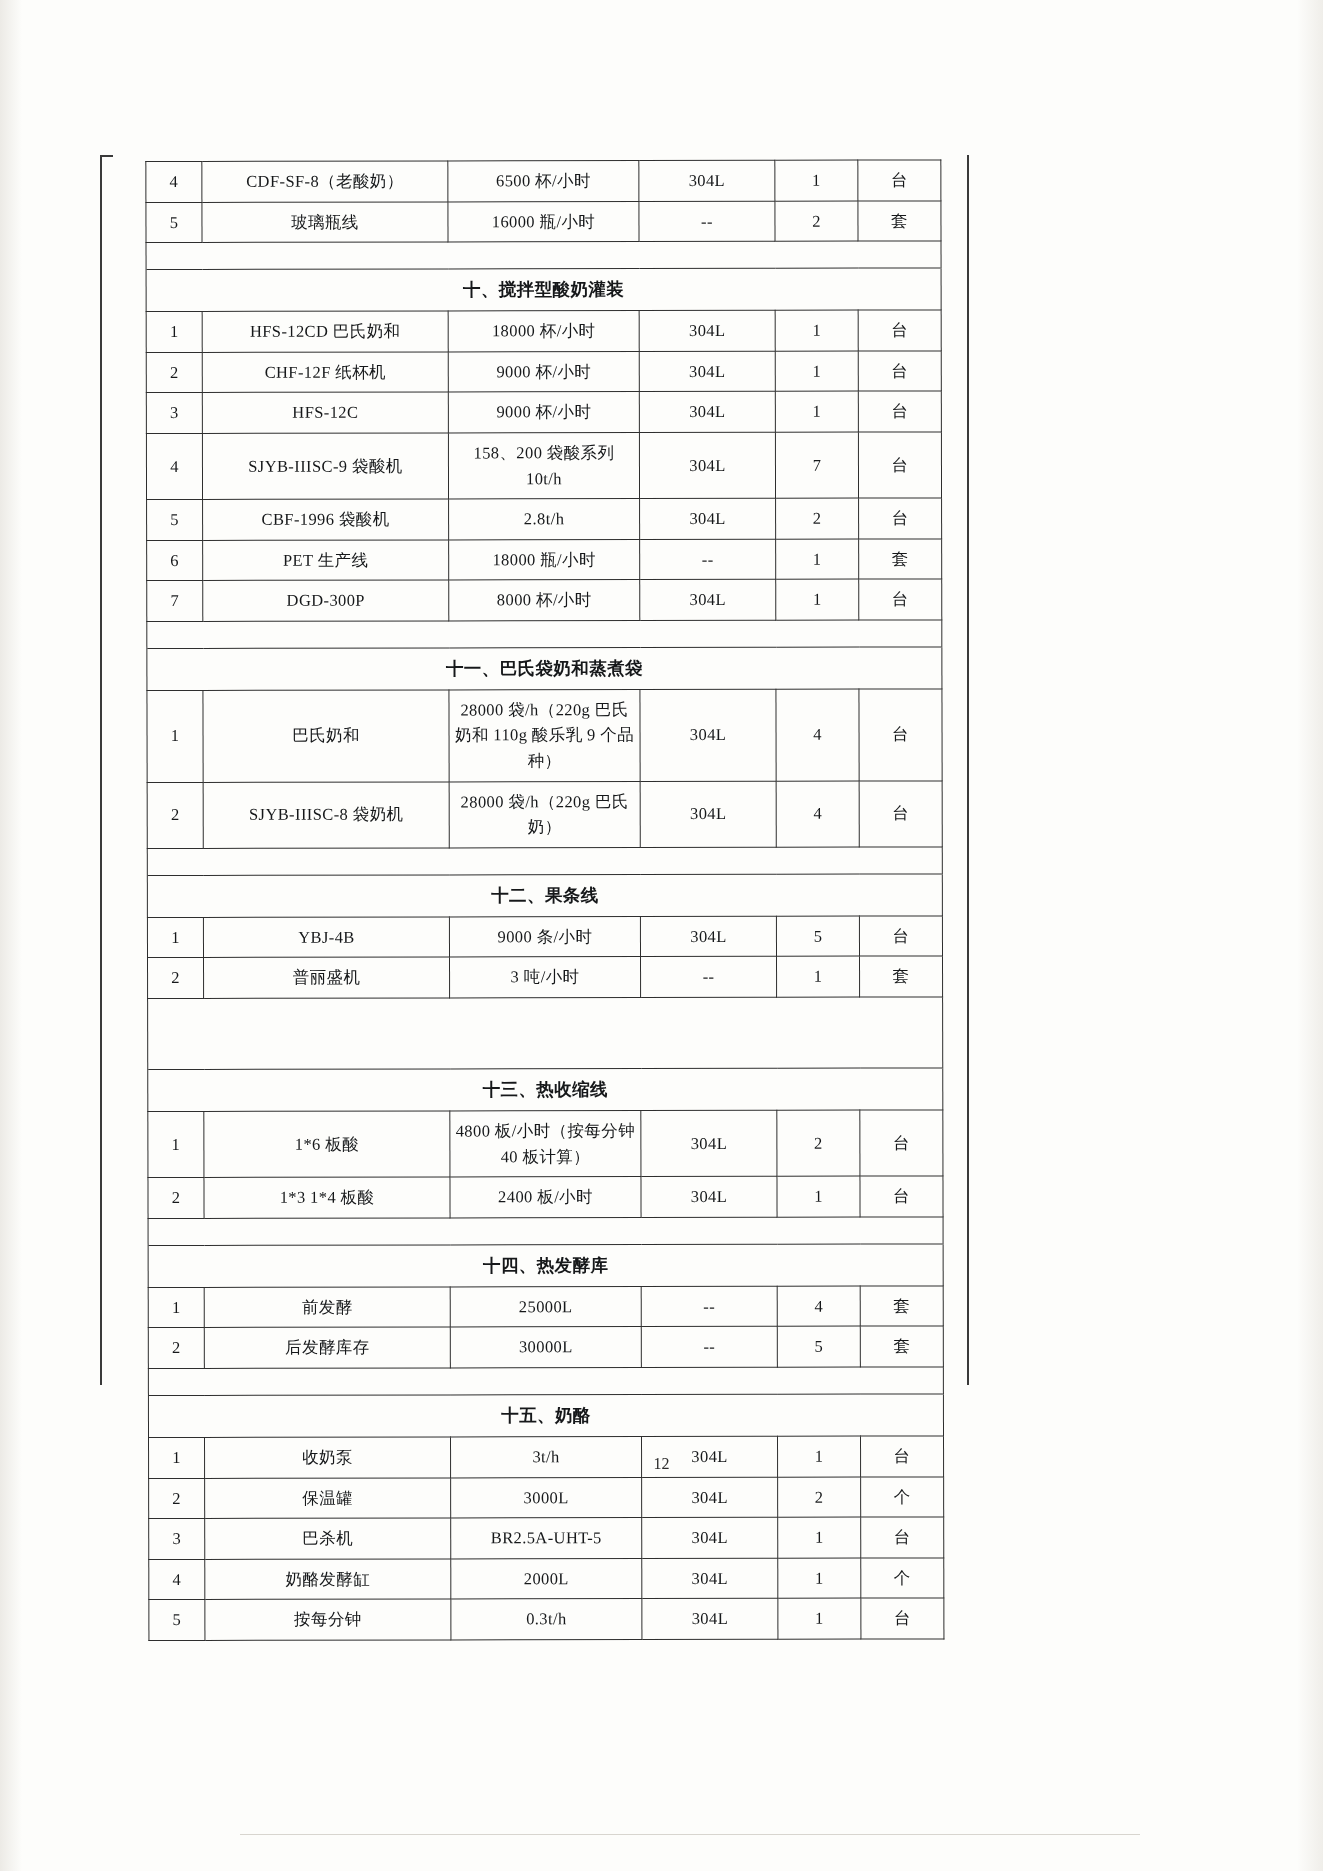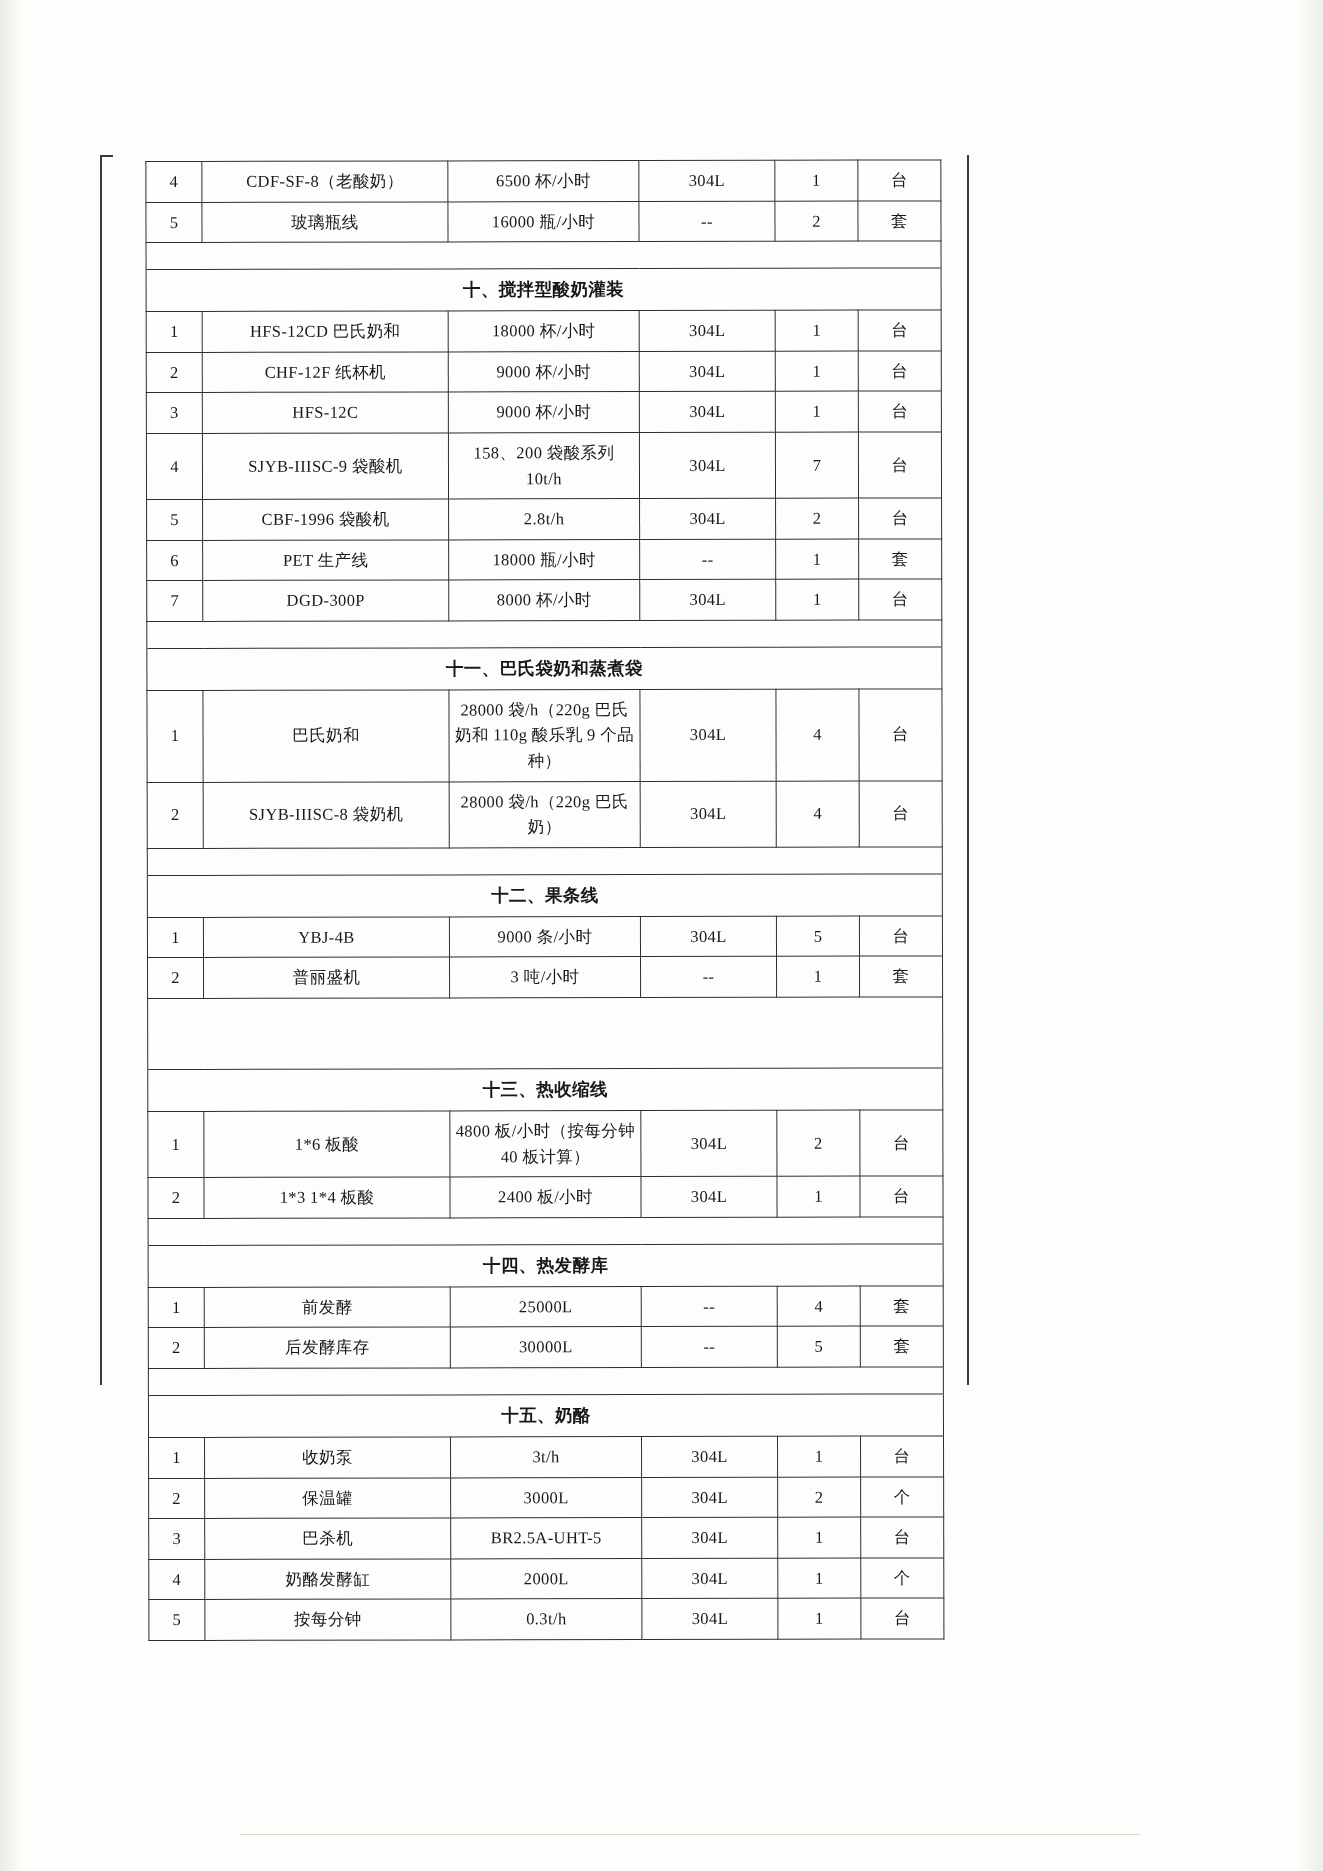--- a/index.html
+++ b/index.html
@@ -368,14 +368,15 @@
               <td>0.3t/h</td>
               <td>304L</td>
               <td>1</td>
               <td>台</td>
             </tr>
           </tbody>
       </table>
     </div>
   </div>
 
+  <div class="folio">12</div>
   <div class="bottom-artifact"></div>
 </div>
 
 </body></html>

